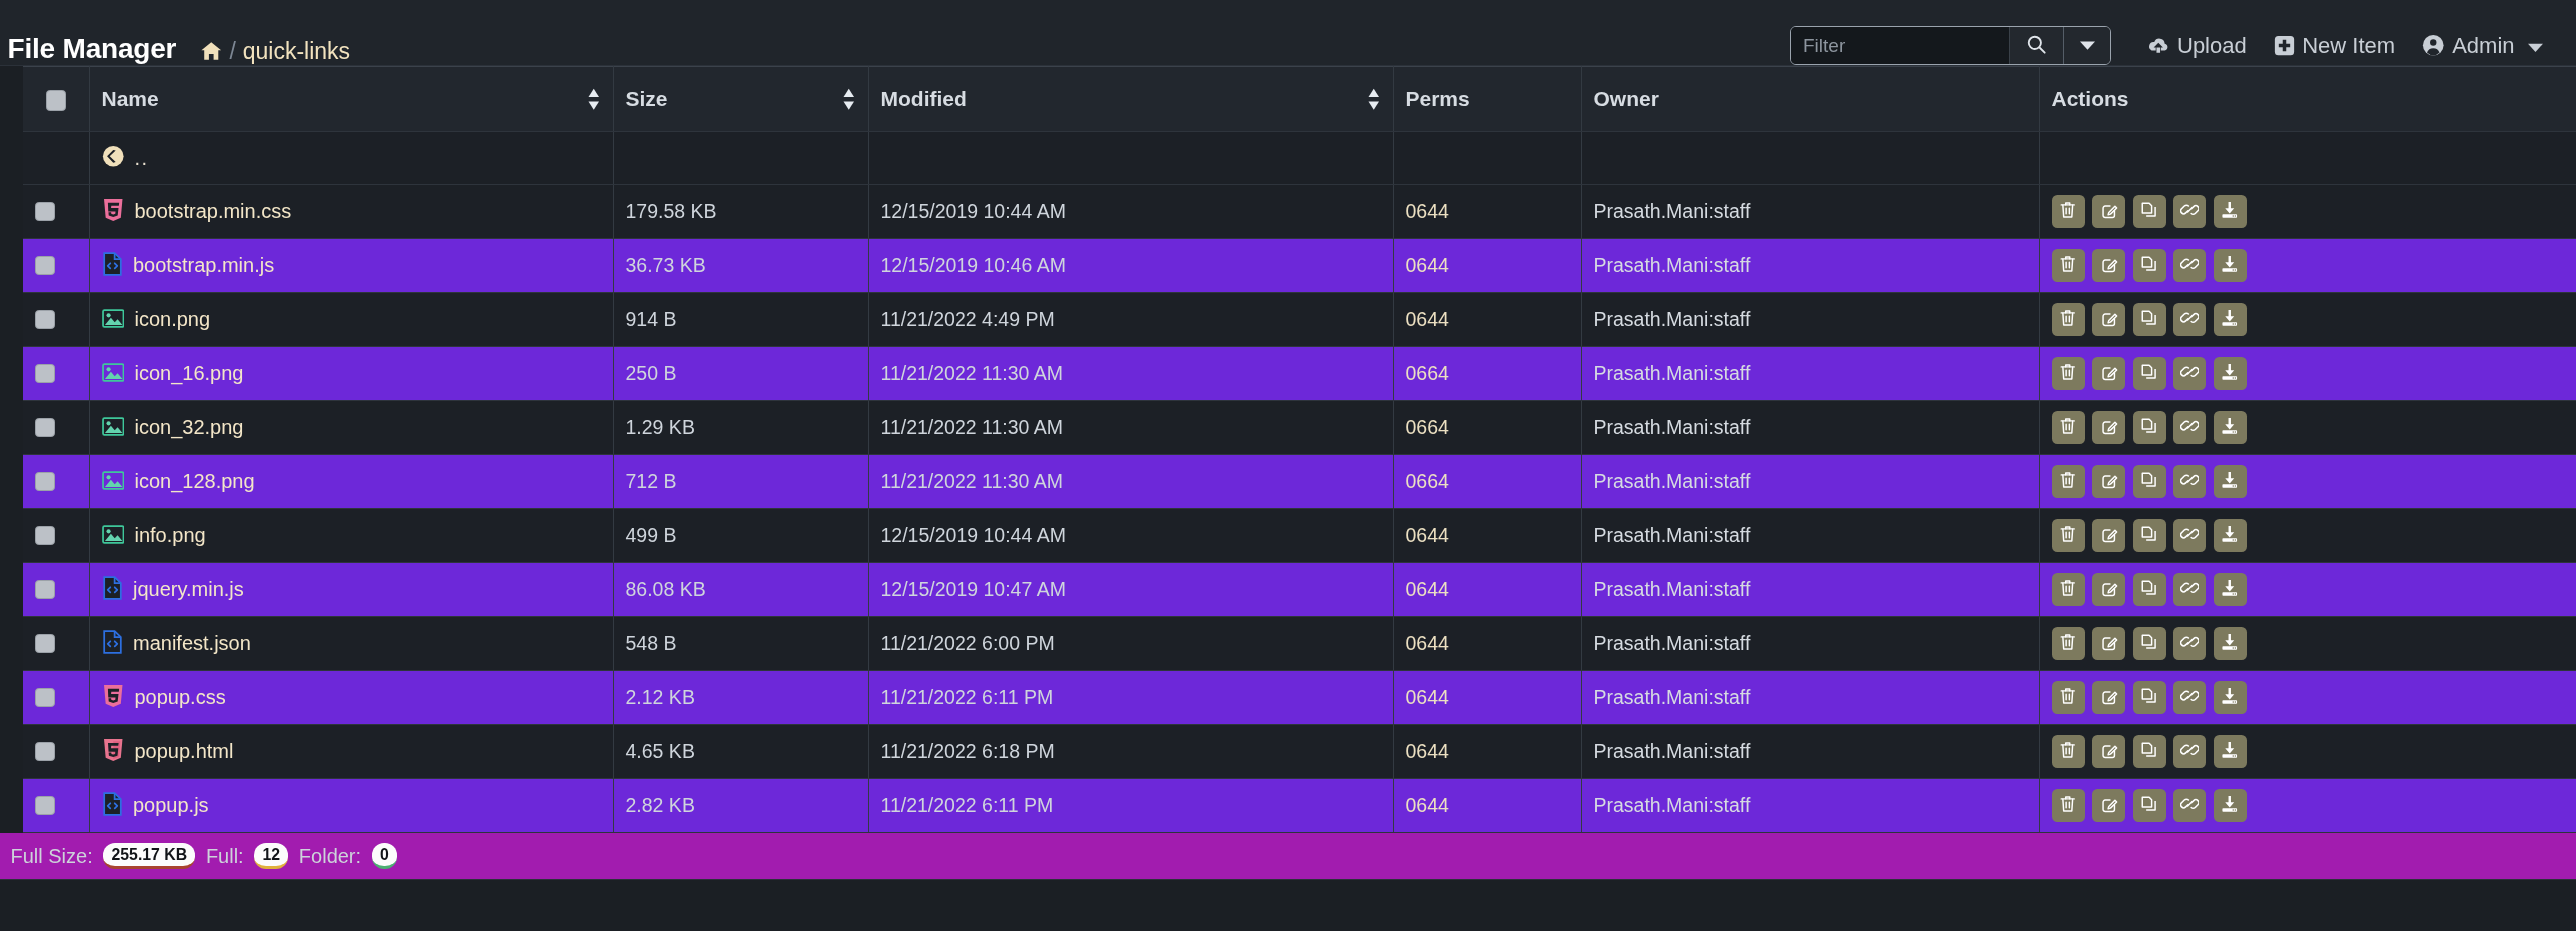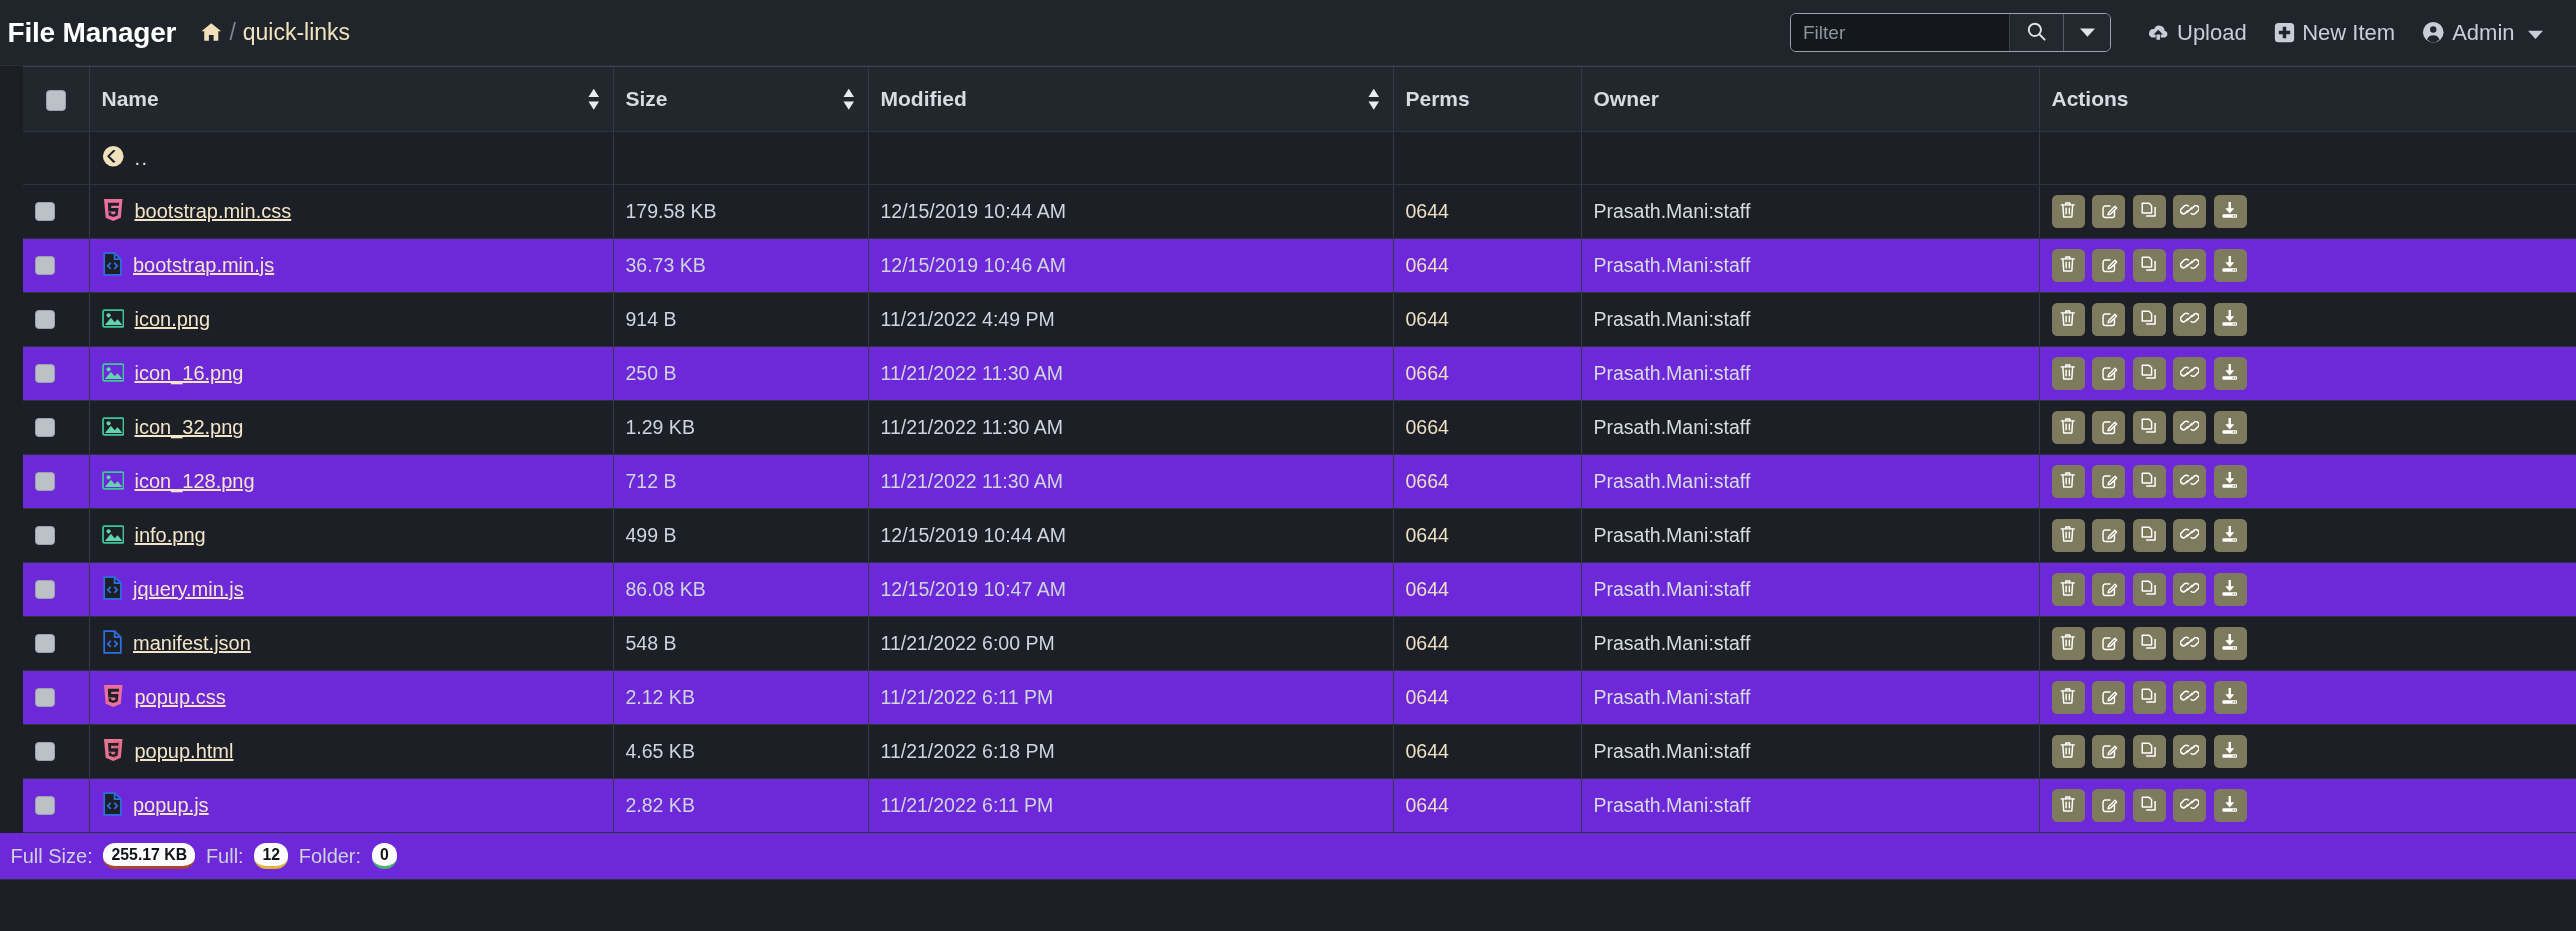--- a/index.html
+++ b/index.html
@@ -9,21 +9,21 @@
     background: #1b1f24;
     font-family: "Liberation Sans", sans-serif;
     overflow: hidden;
   }
 
   
   .topbar {
     height: 66px;
     background: #20252b;
     display: flex;
-    align-items: center;
+    align-items: flex-end;
     padding: 0 19.5px 0 7.5px;
     border-bottom: 0.8px solid #2b3139;
   }
   .brand {
     font-size: 28px;
     font-weight: bold;
     color: #ffffff;
     letter-spacing: -0.2px;
     white-space: nowrap;
   }
@@ -150,21 +150,20 @@
     cursor: pointer;
   }
   .chk.head { width: 19.5px; height: 21px; }
 
   .namecell { display: flex; align-items: center; gap: 10.5px; }
   .fname {
     color: #f3e6c8;
     font-size: 20px;
     cursor: pointer;
     white-space: nowrap;
-    text-decoration: underline;
   }
   .updir-name { color: #e9e1d0; font-size: 20px; letter-spacing: 1.5px; }
 
   .sizecell, .modcell { color: #cfd5dc; font-size: 19.5px; white-space: nowrap; }
   .permcell { color: #ece0c2; font-size: 19.5px; }
   .ownercell { color: #d6dbe1; font-size: 19.5px; white-space: nowrap; }
 
   .actions { display: flex; align-items: center; gap: 7.5px; }
   .act-btn {
     width: 33px; height: 33px;
@@ -175,21 +174,21 @@
     border: none;
   }
 
   
   .footer {
     height: 47px;
     display: flex;
     align-items: center;
     gap: 10.5px;
     padding: 0 10.5px;
-    background: #6d28d9;
+    background: #a21caf;
     border-bottom: 0.8px solid #2b3139;
   }
   .foot-label { color: #cdd3da; font-size: 20px; }
   .badge {
     background: #fcfcfc;
     color: #111418;
     font-size: 15.8px;
     font-weight: bold;
     padding: 3.8px 8.3px 3px;
     border-radius: 12px;

